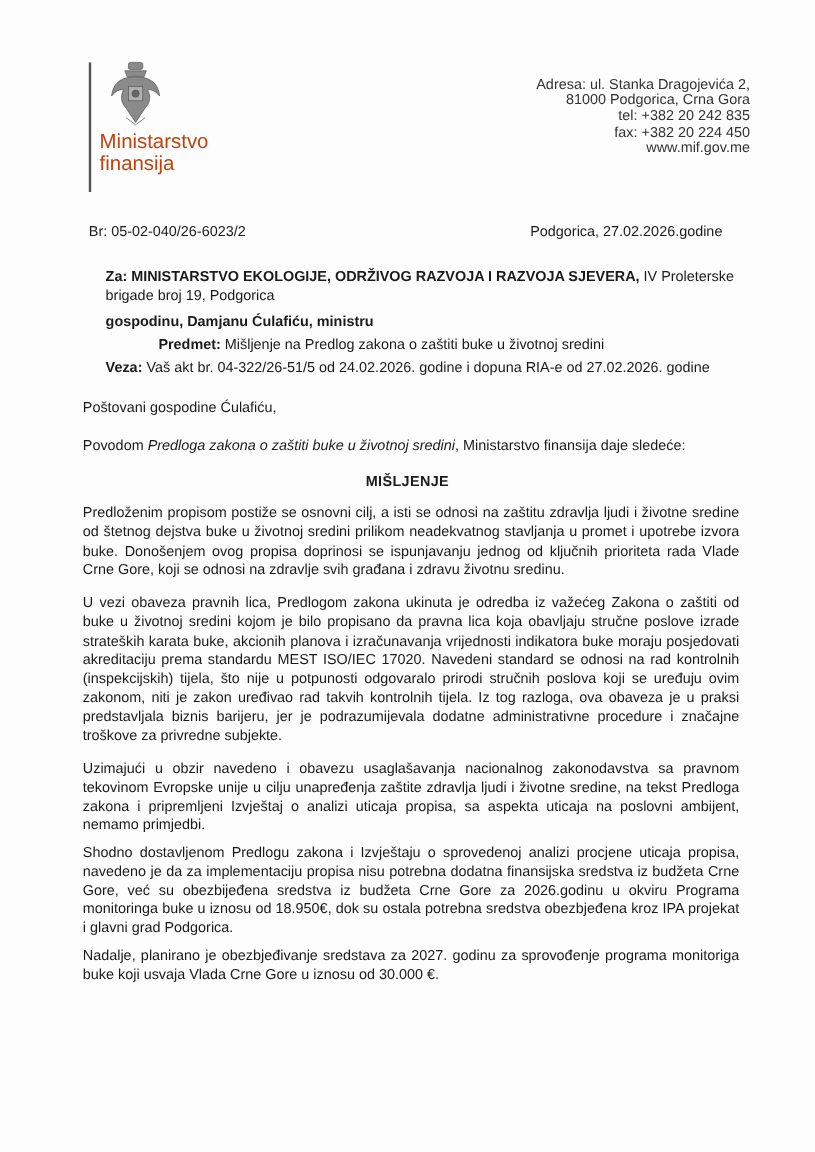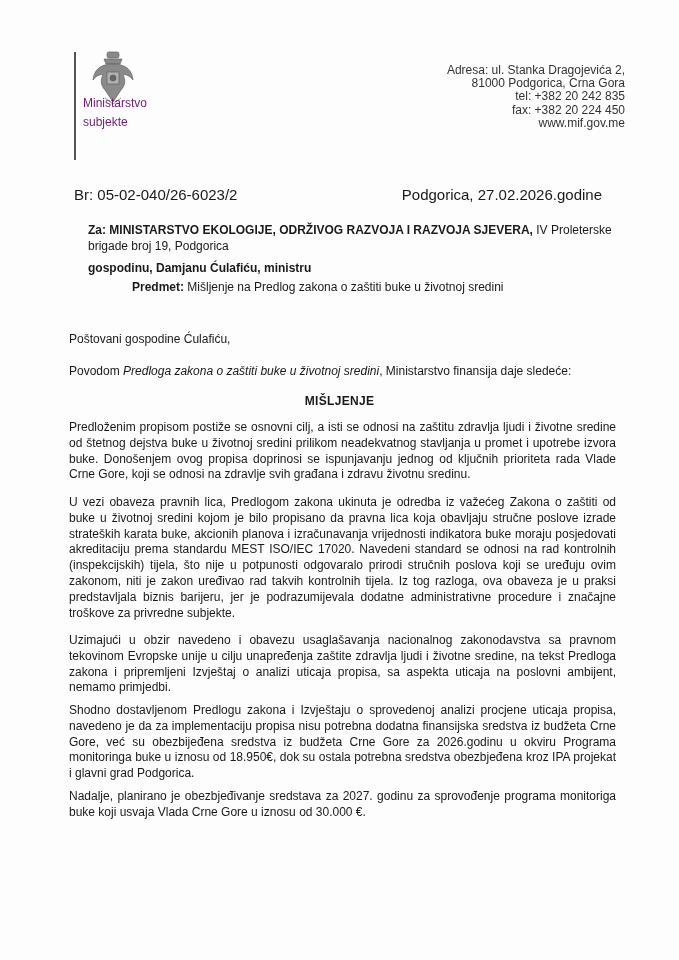--- a/index.html
+++ b/index.html
@@ -2,26 +2,26 @@
 <html><head>
 <meta charset="utf-8">
 <style>
   html, body { margin: 0; padding: 0; background: #ffffff; }
   body { width: 679px; height: 960px; position: relative; overflow: hidden;
          font-family: "Liberation Sans", sans-serif; color: #1a1a1a; }
   .page { position: absolute; left: 0; top: 0; width: 679px; height: 960px; background: #fdfdfd; }
 
   .vline { position: absolute; left: 74px; top: 52px; width: 1.5px; height: 108px; background: #555; }
   .crest { position: absolute; left: 90px; top: 50px; width: 46px; height: 56px; }
-  .ministry { position: absolute; left: 83px; top: 94px; font-size: 12px; line-height: 19px; color: #701a75; }
+  .ministry { position: absolute; left: 83px; top: 108px; font-size: 17px; line-height: 19px; color: #c2410c; }
 
   .address { position: absolute; right: 54px; top: 64px; text-align: right;
              font-size: 12px; line-height: 13.2px; color: #333; }
 
-  .refline { position: absolute; left: 74px; top: 186px; width: 528px; font-size: 15px; display: flex; justify-content: space-between; }
+  .refline { position: absolute; left: 74px; top: 186px; width: 528px; font-size: 12px; display: flex; justify-content: space-between; }
 
   .block { position: absolute; left: 88px; width: 530px; font-size: 12px; line-height: 16px; }
   .b { font-weight: bold; }
 
   .para { position: absolute; left: 69px; width: 547px; font-size: 12px; line-height: 15.8px; text-align: justify; }
   .title { position: absolute; left: 0; width: 679px; text-align: center; top: 394px; font-size: 12px; font-weight: bold; letter-spacing: 0.3px; }
   .it { font-style: italic; }
 </style>
 </head>
 <body>
@@ -36,21 +36,21 @@
       <path d="M14 9 h18 l-2 5 h-14 z"></path>
       <path d="M23 14 C 10 14 4 20 3 30 C 6 26 10 24 13 25 C 10 30 11 36 15 40 L 19 46 L 23 52 L 27 46 L 31 40 C 35 36 36 30 33 25 C 36 24 40 26 43 30 C 42 20 36 14 23 14 z"></path>
       <rect x="17" y="22" width="12" height="12" fill="#b0b0b0"></rect>
       <circle cx="23" cy="28" r="3" fill="#666"></circle>
       <path d="M15 48 l8 6 l8 -6" fill="none"></path>
     </g>
   </svg>
 
   <div class="ministry">
     <div>Ministarstvo</div>
-    <div>subjekte</div>
+    <div>finansija</div>
   </div>
 
   <div class="address">
     <div>Adresa: ul. Stanka Dragojevića 2,</div>
     <div>81000 Podgorica, Crna Gora</div>
     <div>tel: +382 20 242 835</div>
     <div>fax: +382 20 224 450</div>
     <div>www.mif.gov.me</div>
   </div>
 
@@ -64,20 +64,23 @@
     <span class="b">MINISTARSTVO EKOLOGIJE, ODRŽIVOG RAZVOJA I RAZVOJA SJEVERA,</span><span> IV Proleterske</span><br>
     <span>brigade broj 19, Podgorica</span>
   </div>
 
   <div class="block b" style="top:260px;">gospodinu, Damjanu Ćulafiću, ministru</div>
 
   <div class="block" style="top:279px;padding-left:44px;">
     <span class="b">Predmet:</span><span> Mišljenje na Predlog zakona o zaštiti buke u životnoj sredini</span>
   </div>
 
+  <div class="block" style="top:298px;">
+    <span class="b">Veza:</span><span> Vaš akt br. 04-322/26-51/5 od 24.02.2026. godine i dopuna RIA-e od 27.02.2026. godine</span>
+  </div>
 
   <div class="para" style="top:332px;">Poštovani gospodine Ćulafiću,</div>
 
   <div class="para" style="top:364px;">
     <span>Povodom </span><span class="it">Predloga zakona o zaštiti buke u životnoj sredini</span><span>, Ministarstvo finansija daje sledeće:</span>
   </div>
 
   <div class="title">MIŠLJENJE</div>
 
   <div class="para" style="top:420px;">Predloženim propisom postiže se osnovni cilj, a isti se odnosi na zaštitu zdravlja ljudi i životne sredine od štetnog dejstva buke u životnoj sredini prilikom neadekvatnog stavljanja u promet i upotrebe izvora buke. Donošenjem ovog propisa doprinosi se ispunjavanju jednog od ključnih prioriteta rada Vlade Crne Gore, koji se odnosi na zdravlje svih građana i zdravu životnu sredinu.</div>

